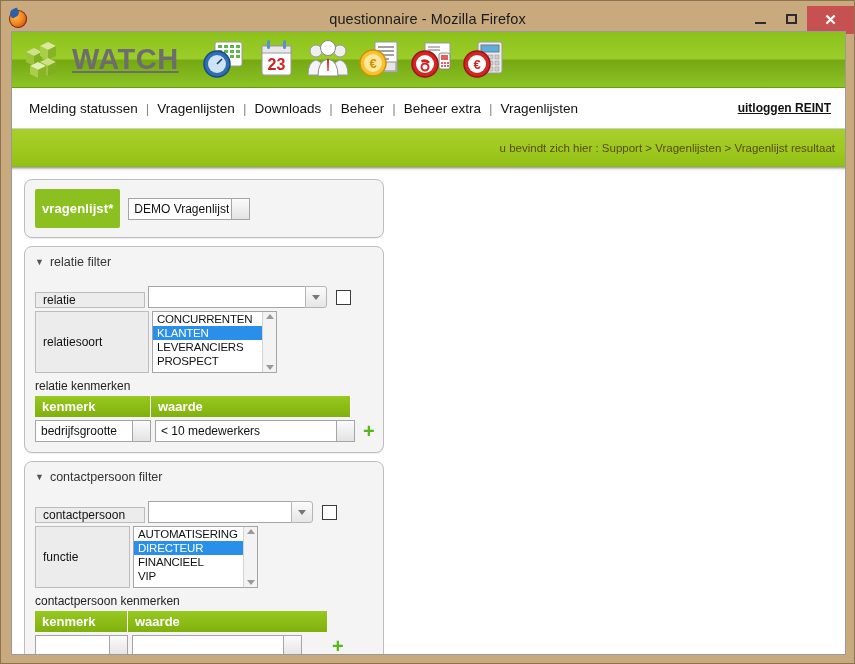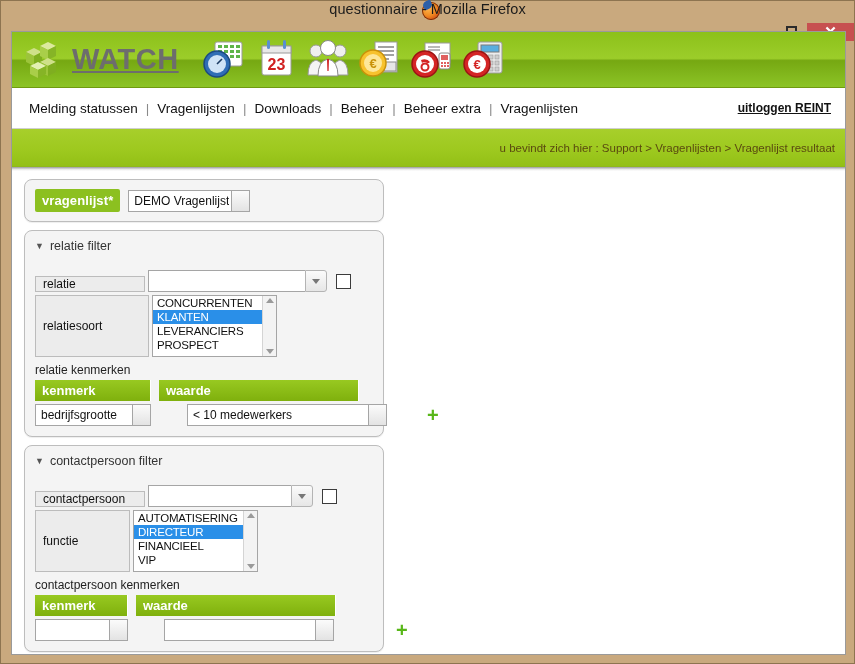--- a/index.html
+++ b/index.html
@@ -13,21 +13,21 @@
 
   
   #window {
     position:absolute; left:0; top:0; width:855px; height:664px;
     background:#c9a97e;
     border:1px solid #8d7450;
   }
   #titlebar {
     position:relative; height:36px; width:100%;
     background:#c9a97e;
-    display:flex; align-items:center;flex-direction:column;
+    display:flex; align-items:center;
   }
   #ffIcon {
     width:20px; height:20px; margin-left:7px; flex:0 0 auto;
     position:relative;
   }
   #ffIcon .ring {
     position:absolute; left:1px; top:1px; width:18px; height:18px;
     border-radius:50%;
     background:radial-gradient(circle at 35% 35%, #ffb64d 0%, #f08a22 45%, #cf4812 80%, #8f2a08 100%);
     box-shadow:inset 0 0 0 1px #7a2c06;
@@ -103,21 +103,21 @@
   .panel {
     width:360px; background:#f4f4f4;
     border:1px solid #bdbdbd; border-radius:8px;
     margin-bottom:8px; padding:8px 10px 10px 10px;
     box-shadow:0 1px 1px rgba(0,0,0,.07);
   }
   .panel.compact { padding:9px 10px; display:flex; align-items:center; }
 
   .badge {
     background:#8cc020; color:#fff; font-weight:bold; font-size:13px;
-    padding:4px 7px; border-radius:2px; display:inline-block;
+    padding:12px 7px; border-radius:2px; display:inline-block;
     letter-spacing:.1px;
   }
 
   .ptitle { font-size:12.5px; color:#333; margin-bottom:7px; display:flex; align-items:center; }
   .caret { margin-right:6px; font-size:9px; color:#555; }
 
   
   select, .fakeinput {
     font-family:"Liberation Sans", sans-serif; font-size:12px; color:#111;
     border:1px solid #a5a5a5; background:#fff; height:22px;
@@ -187,27 +187,27 @@
     padding:2px 0;
   }
   .lbscroll .up, .lbscroll .dn {
     width:0; height:0; border-left:4px solid transparent; border-right:4px solid transparent;
   }
   .lbscroll .up { border-bottom:5px solid #9a9a9a; }
   .lbscroll .dn { border-top:5px solid #9a9a9a; }
 
   
   .ktitle { font-size:12px; color:#222; margin:4px 0 3px 0; }
-  .khead { display:flex;gap:8px; }
+  .khead { display:flex; }
   .khead div {
     background:linear-gradient(to bottom,#98c921,#7fb00d);
     color:#fff; font-weight:bold; font-size:13px; padding:3px 7px;
     border-right:1px solid #fff;
   }
-  .krow { display:flex; align-items:center; margin-top:3px;gap:32px; }
+  .krow { display:flex; align-items:center; margin-top:3px; }
   .plus {
     color:#58b719; font-size:20px; font-weight:bold; line-height:16px;
     margin-left:8px; font-family:"Liberation Sans", sans-serif;
   }
 
   #submitwrap { width:372px; display:flex; justify-content:center; margin-top:10px; }
   #submitbtn {
     background:#d946ef; border:1px solid #4ea520; border-radius:3px;
     font-size:12.5px; color:#333; padding:5px 14px;
     font-family:Liberation Serif, serif;

